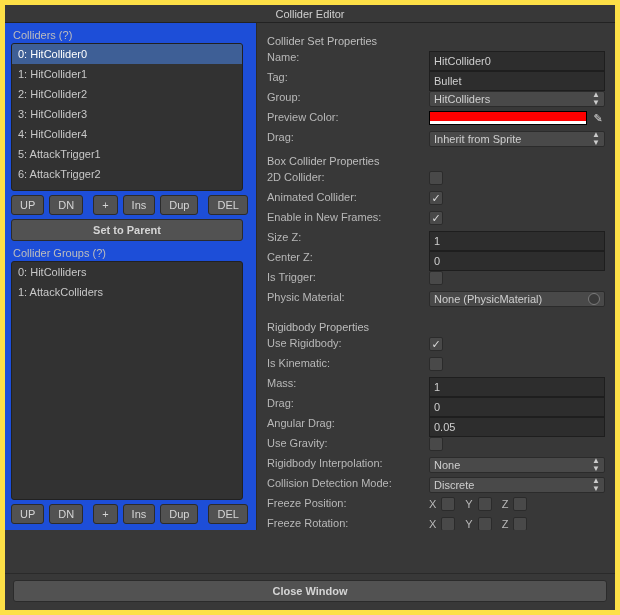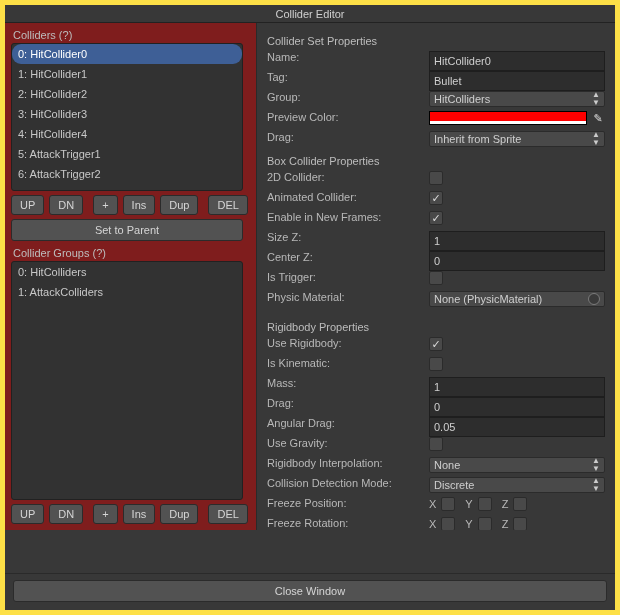--- a/index.html
+++ b/index.html
@@ -31,21 +31,21 @@
     position: relative;
   }
   .content {
     flex: 1 1 auto;
     display: flex;
     flex-direction: row;
     overflow: hidden;
   }
   .left-pane {
     width: 252px;
-    background: #7f1d1d;
+    background: #1d4ed8;
     border-right: 1px solid #2a2a2a;
     display: flex;
     flex-direction: column;
     padding: 6px 13px 6px 6px;
     gap: 6px;
   }
   .right-pane {
     flex: 1 1 auto;
     padding: 6px 10px 6px 10px;
     overflow-y: auto;
@@ -62,21 +62,20 @@
     border-radius: 3px;
     overflow: hidden;
   }
   .listbox.tall { height: 148px; }
   .listbox.mid  { height: 192px; }
   .list-item {
     padding: 3px 6px;
     color: #c8c8c8;
     cursor: default;
     line-height: 14px;
-    border-radius: 9px;
   }
   .list-item.selected {
     background: #3e5f96;
     color: #fff;
   }
   .btn-row {
     display: flex;
     gap: 5px;
     margin-top: 4px;
   }
@@ -89,20 +88,21 @@
     padding: 2px 8px;
     font-size: 11px;
     text-align: center;
     line-height: 14px;
     cursor: pointer;
   }
   .btn.full {
     display: block;
     width: 100%;
     padding: 3px 0;
+    font-weight: bold;
   }
   .prop-group-title {
     color: #bdbdbd;
     margin: 6px 0 4px 0;
   }
   .prop-row {
     display: flex;
     align-items: flex-start;
     height: 18px;
     margin-bottom: 2px;

